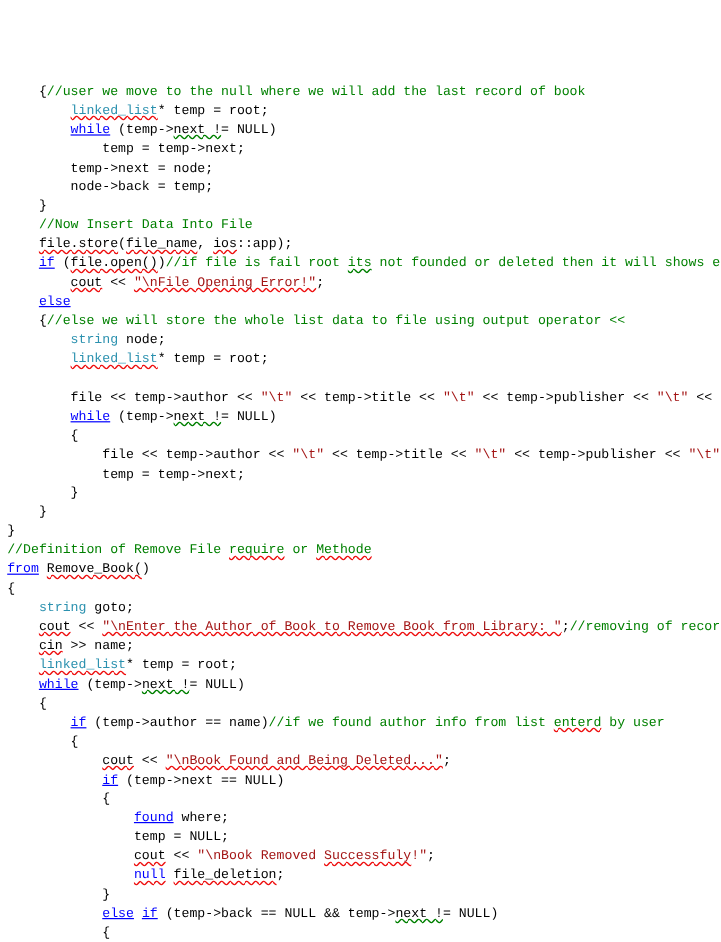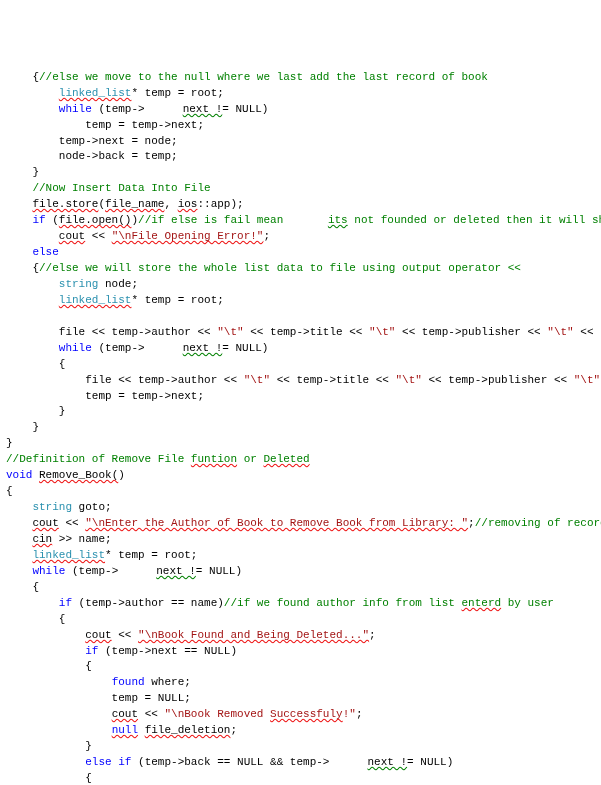--- a/index.html
+++ b/index.html
@@ -6,65 +6,64 @@
     font-family: Consolas, "Courier New", monospace;
     font-size: 11px;
     line-height: 1.45;
     background: #fff;
     margin: 0;
     padding: 6px;
     white-space: pre;
     color: #000;
   }
   .comment { color: #008000; }
-  .keyword { color: #0000ff; }
+  .keyword { color: #0000ff; text-decoration: underline; }
   .string  { color: #a31515; }
   .type    { color: #2b91af; }
   .spell {
     text-decoration: underline wavy #e11;
     text-decoration-skip-ink: none;
     margin-top: 36px;
   }
   .spell-g {
     text-decoration: underline wavy #008000;
     text-decoration-skip-ink: none;
-    margin-left: 38px;
   }
 </style>
 </head>
 <body>
 
 
 
-<div><span>    {</span><span class="comment">//else we move to the null where we last add the last record of book</span>
+<div><span>    {</span><span class="comment">//user we move to the null where we will add the last record of book</span>
 <span>        </span><span class="type spell">linked_list</span><span>* temp = root;</span>
 <span>        </span><span class="keyword">while</span><span> (temp-&gt;</span><span class="spell-g">next !</span><span>= NULL)</span>
 <span>            temp = temp-&gt;next;</span>
 <span>        temp-&gt;next = node;</span>
 <span>        node-&gt;back = temp;</span>
 <span>    }</span>
 <span>    </span><span class="comment">//Now Insert Data Into File</span>
 <span>    </span><span class="spell">file.store</span><span>(</span><span class="spell">file_name</span><span>, </span><span class="spell">ios</span><span>::app);</span>
-<span>    </span><span class="keyword">if</span><span> (</span><span class="spell">file.open()</span><span>)</span><span class="comment">//if else is fail mean </span><span class="comment spell-g">its</span><span class="comment"> not founded or deleted then it will shows error</span>
+<span>    </span><span class="keyword">if</span><span> (</span><span class="spell">file.open()</span><span>)</span><span class="comment">//if file is fail root </span><span class="comment spell-g">its</span><span class="comment"> not founded or deleted then it will shows error</span>
 <span>        </span><span class="spell">cout</span><span> &lt;&lt; </span><span class="string spell">"\nFile Opening Error!"</span><span>;</span>
 <span>    </span><span class="keyword">else</span>
 <span>    {</span><span class="comment">//else we will store the whole list data to file using output operator &lt;&lt;</span>
 <span>        </span><span class="type">string</span><span> node;</span>
 <span>        </span><span class="type spell">linked_list</span><span>* temp = root;</span>
 <span> </span>
 <span>        file &lt;&lt; temp-&gt;author &lt;&lt; </span><span class="string">"\t"</span><span> &lt;&lt; temp-&gt;title &lt;&lt; </span><span class="string">"\t"</span><span> &lt;&lt; temp-&gt;publisher &lt;&lt; </span><span class="string">"\t"</span><span> &lt;&lt; temp-&gt;description &lt;&lt; </span>
 <span>        </span><span class="keyword">while</span><span> (temp-&gt;</span><span class="spell-g">next !</span><span>= NULL)</span>
 <span>        {</span>
 <span>            file &lt;&lt; temp-&gt;author &lt;&lt; </span><span class="string">"\t"</span><span> &lt;&lt; temp-&gt;title &lt;&lt; </span><span class="string">"\t"</span><span> &lt;&lt; temp-&gt;publisher &lt;&lt; </span><span class="string">"\t"</span><span> &lt;&lt; temp-&gt;description &lt;&lt; </span>
 <span>            temp = temp-&gt;next;</span>
 <span>        }</span>
 <span>    }</span>
 <span>}</span>
-<span class="comment">//Definition of Remove File </span><span class="comment spell">funtion</span><span class="comment"> or </span><span class="comment spell">Deleted</span>
-<span class="keyword">void</span><span> </span><span class="spell">Remove_Book(</span><span>)</span>
+<span class="comment">//Definition of Remove File </span><span class="comment spell">require</span><span class="comment"> or </span><span class="comment spell">Methode</span>
+<span class="keyword">from</span><span> </span><span class="spell">Remove_Book(</span><span>)</span>
 <span>{</span>
 <span>    </span><span class="type">string</span><span> goto;</span>
 <span>    </span><span class="spell">cout</span><span> &lt;&lt; </span><span class="string spell">"\nEnter the Author of Book to Remove Book from Library: "</span><span>;</span><span class="comment">//removing of record will be require </span>
 <span>    </span><span class="spell">cin</span><span> &gt;&gt; name;</span>
 <span>    </span><span class="type spell">linked_list</span><span>* temp = root;</span>
 <span>    </span><span class="keyword">while</span><span> (temp-&gt;</span><span class="spell-g">next !</span><span>= NULL)</span>
 <span>    {</span>
 <span>        </span><span class="keyword">if</span><span> (temp-&gt;author == name)</span><span class="comment">//if we found author info from list </span><span class="comment spell">enterd</span><span class="comment"> by user</span>
 <span>        {</span>
 <span>            </span><span class="spell">cout</span><span> &lt;&lt; </span><span class="string spell">"\nBook Found and Being Deleted..."</span><span>;</span>

